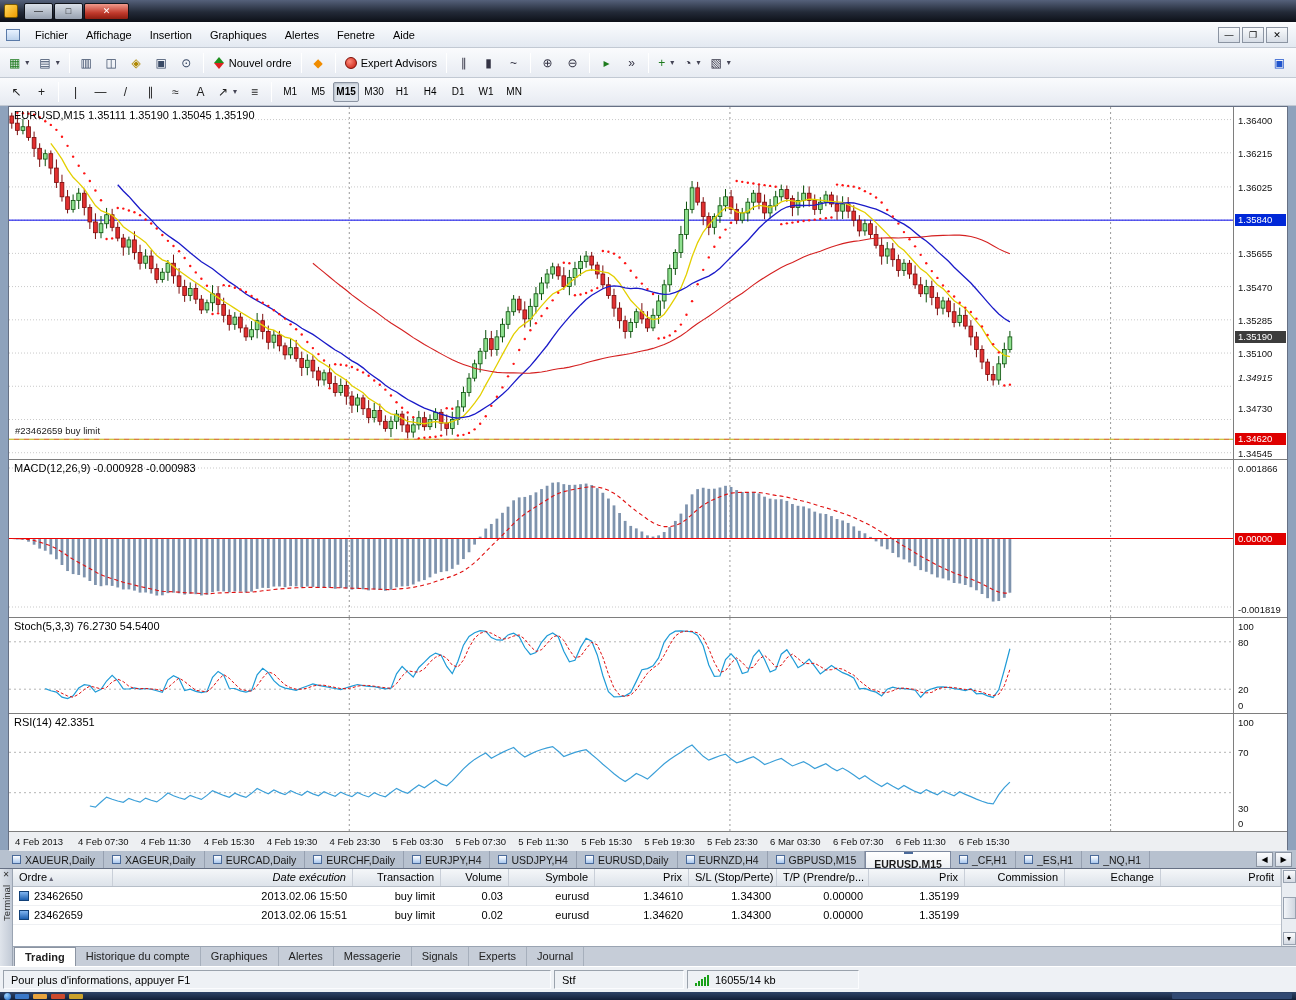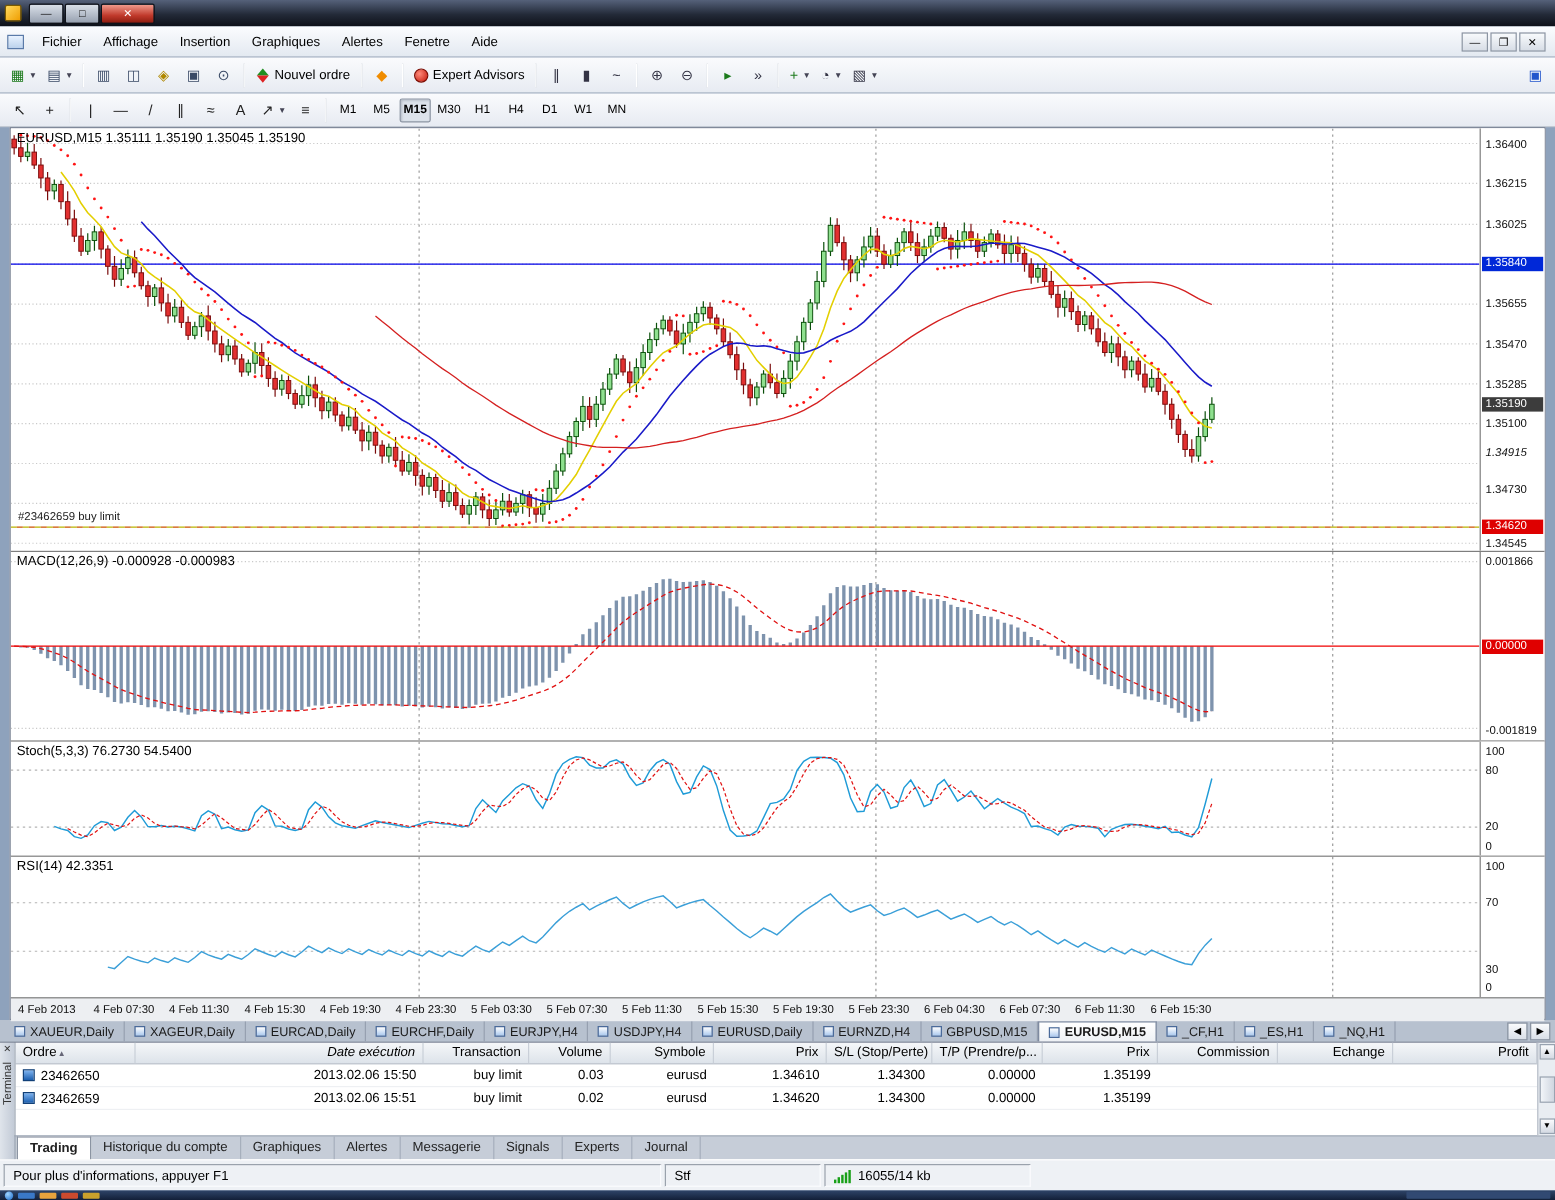--- a/index.html
+++ b/index.html
@@ -51,21 +51,21 @@
   #pane-macd  { height:158px; }
   #pane-stoch { height:96px; }
   #pane-rsi   { height:118px; }
   .time-axis { position:relative; height:20px; background:#edeff2; border-top:1px solid #7e7e7e; }
   .time-axis .xlab { position:absolute; top:4px; font-size:9.5px; color:#111; white-space:nowrap; }
 
   
   .chart-tabs { height:18px; background:#b7c1cf; display:flex; align-items:flex-end; padding-left:4px; }
   .ctab { display:flex; align-items:center; gap:4px; height:17px; padding:0 8px; font-size:10.5px; border-right:1px solid #96a0b0; color:#1a1a1a; }
   .ctab .mini { width:9px; height:9px; background:linear-gradient(#fff,#aac8ee); border:1px solid #4a6a9a; }
-  .ctab.active { background:linear-gradient(#ffffff,#eef1f5); border:1px solid #7e8aa0; border-bottom:none; font-weight:bold; }
+  .ctab.active { background:linear-gradient(#ffffff,#eef1f5); border:1px solid #7e8aa0; border-bottom:none; font-weight:bold;flex-direction:column; }
   .ctab-arrows { margin-left:auto; display:flex; gap:2px; padding:0 4px 1px 0; }
   .ctab-arrow { width:17px; height:15px; border:1px solid #8b94a2; background:linear-gradient(#fafbfd,#d9dfe8); font-size:8px; display:flex; align-items:center; justify-content:center; }
 
   
   .terminal { position:relative; height:78px; background:#fff; border-top:1px solid #667084; padding-left:13px; }
   .term-side { position:absolute; left:0; top:0; bottom:-20px; width:13px; background:linear-gradient(90deg,#dfe4eb,#c2cad6); border-right:1px solid #9aa4b2; display:flex; flex-direction:column; align-items:center; z-index:3; }
   .term-close { font-size:8px; color:#333; padding-top:1px; }
   .term-side-label { writing-mode:vertical-rl; transform:rotate(180deg); font-size:9.5px; color:#333; margin-top:6px; }
   .term-header { display:flex; height:18px; background:linear-gradient(#f5f7f9,#dde3ea); border-bottom:1px solid #b6bec8; }
   .th-cell { font-size:11px; padding:2px 6px 0 6px; border-right:1px solid #c9cfd8; white-space:nowrap; overflow:hidden; }
@@ -1073,21 +1073,21 @@
       <span class="xlab" style="left: 131.827px;">4 Feb 11:30</span>
       <span class="xlab" style="left: 194.741px;">4 Feb 15:30</span>
       <span class="xlab" style="left: 257.654px;">4 Feb 19:30</span>
       <span class="xlab" style="left: 320.568px;">4 Feb 23:30</span>
       <span class="xlab" style="left: 383.482px;">5 Feb 03:30</span>
       <span class="xlab" style="left: 446.395px;">5 Feb 07:30</span>
       <span class="xlab" style="left: 509.309px;">5 Feb 11:30</span>
       <span class="xlab" style="left: 572.222px;">5 Feb 15:30</span>
       <span class="xlab" style="left: 635.136px;">5 Feb 19:30</span>
       <span class="xlab" style="left: 698.05px;">5 Feb 23:30</span>
-      <span class="xlab" style="left: 760.963px;">6 Feb 04:30</span>
+      <span class="xlab" style="left: 760.963px;">6 Mar 03:30</span>
       <span class="xlab" style="left: 823.877px;">6 Feb 07:30</span>
       <span class="xlab" style="left: 886.79px;">6 Feb 11:30</span>
       <span class="xlab" style="left: 949.704px;">6 Feb 15:30</span>
     </div>
 </div>
 
 <div class="chart-tabs" id="chart-tabs">
     <div class="ctab">
       <span class="mini"></span>
       <span>XAUEUR,Daily</span>

